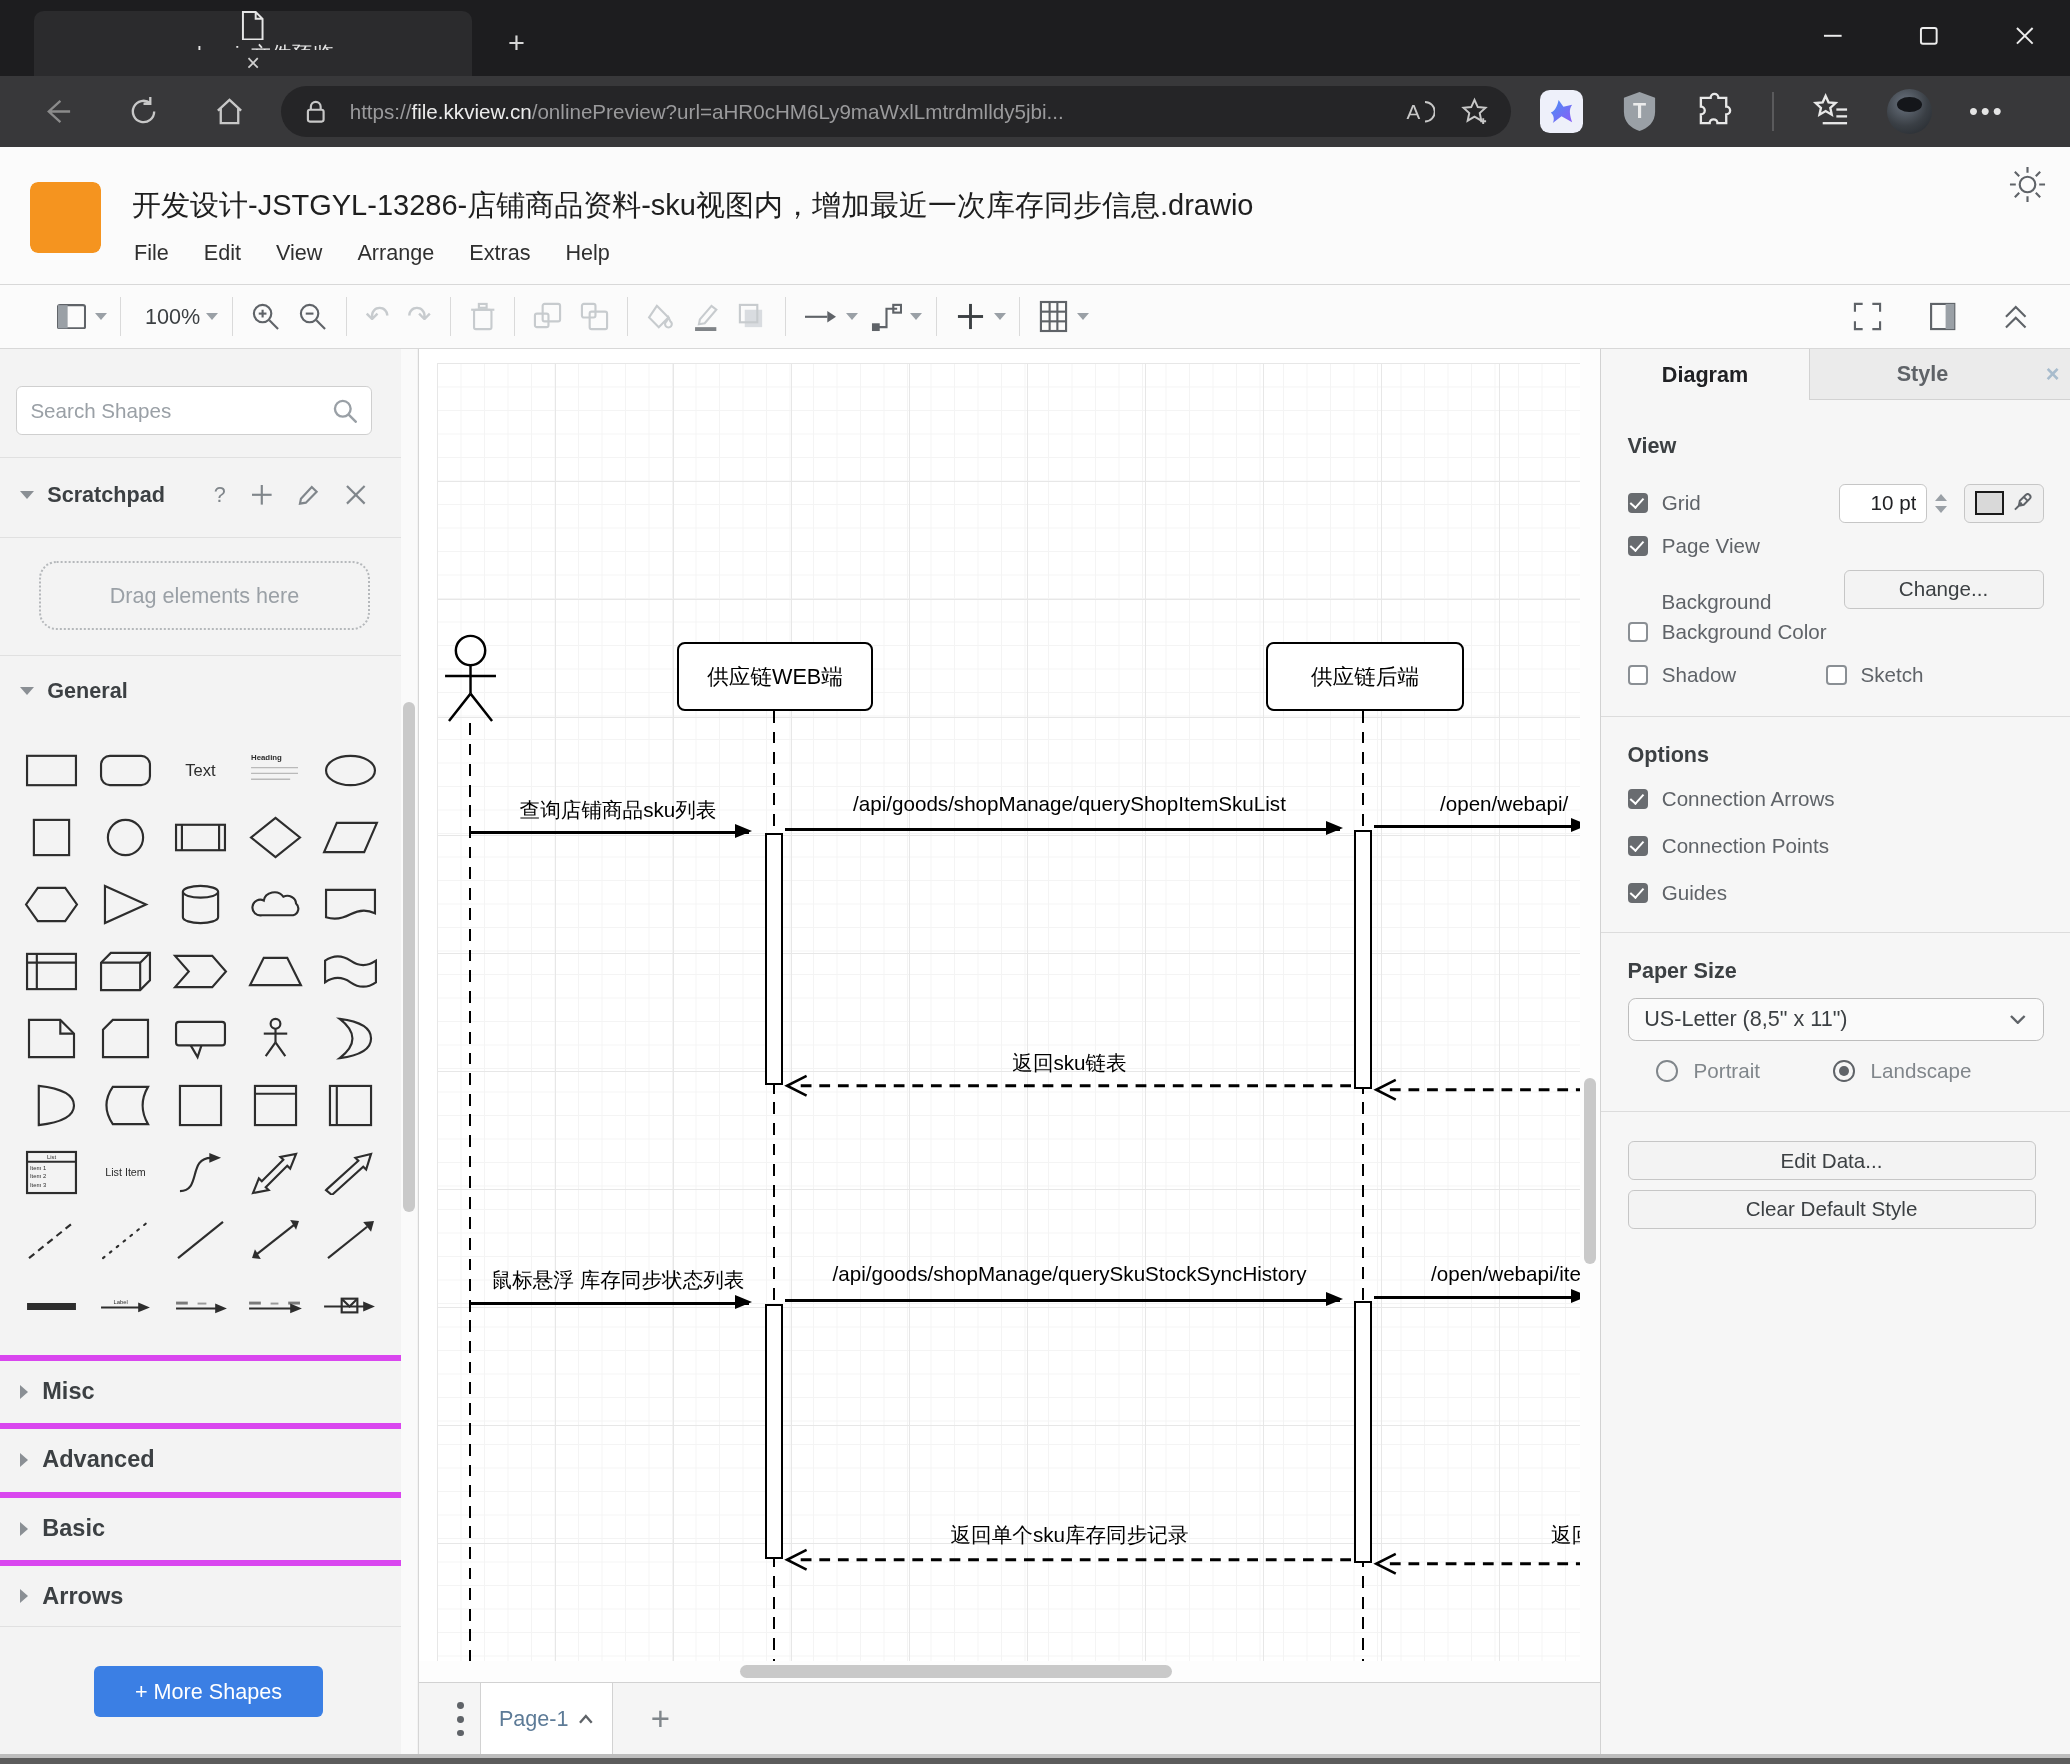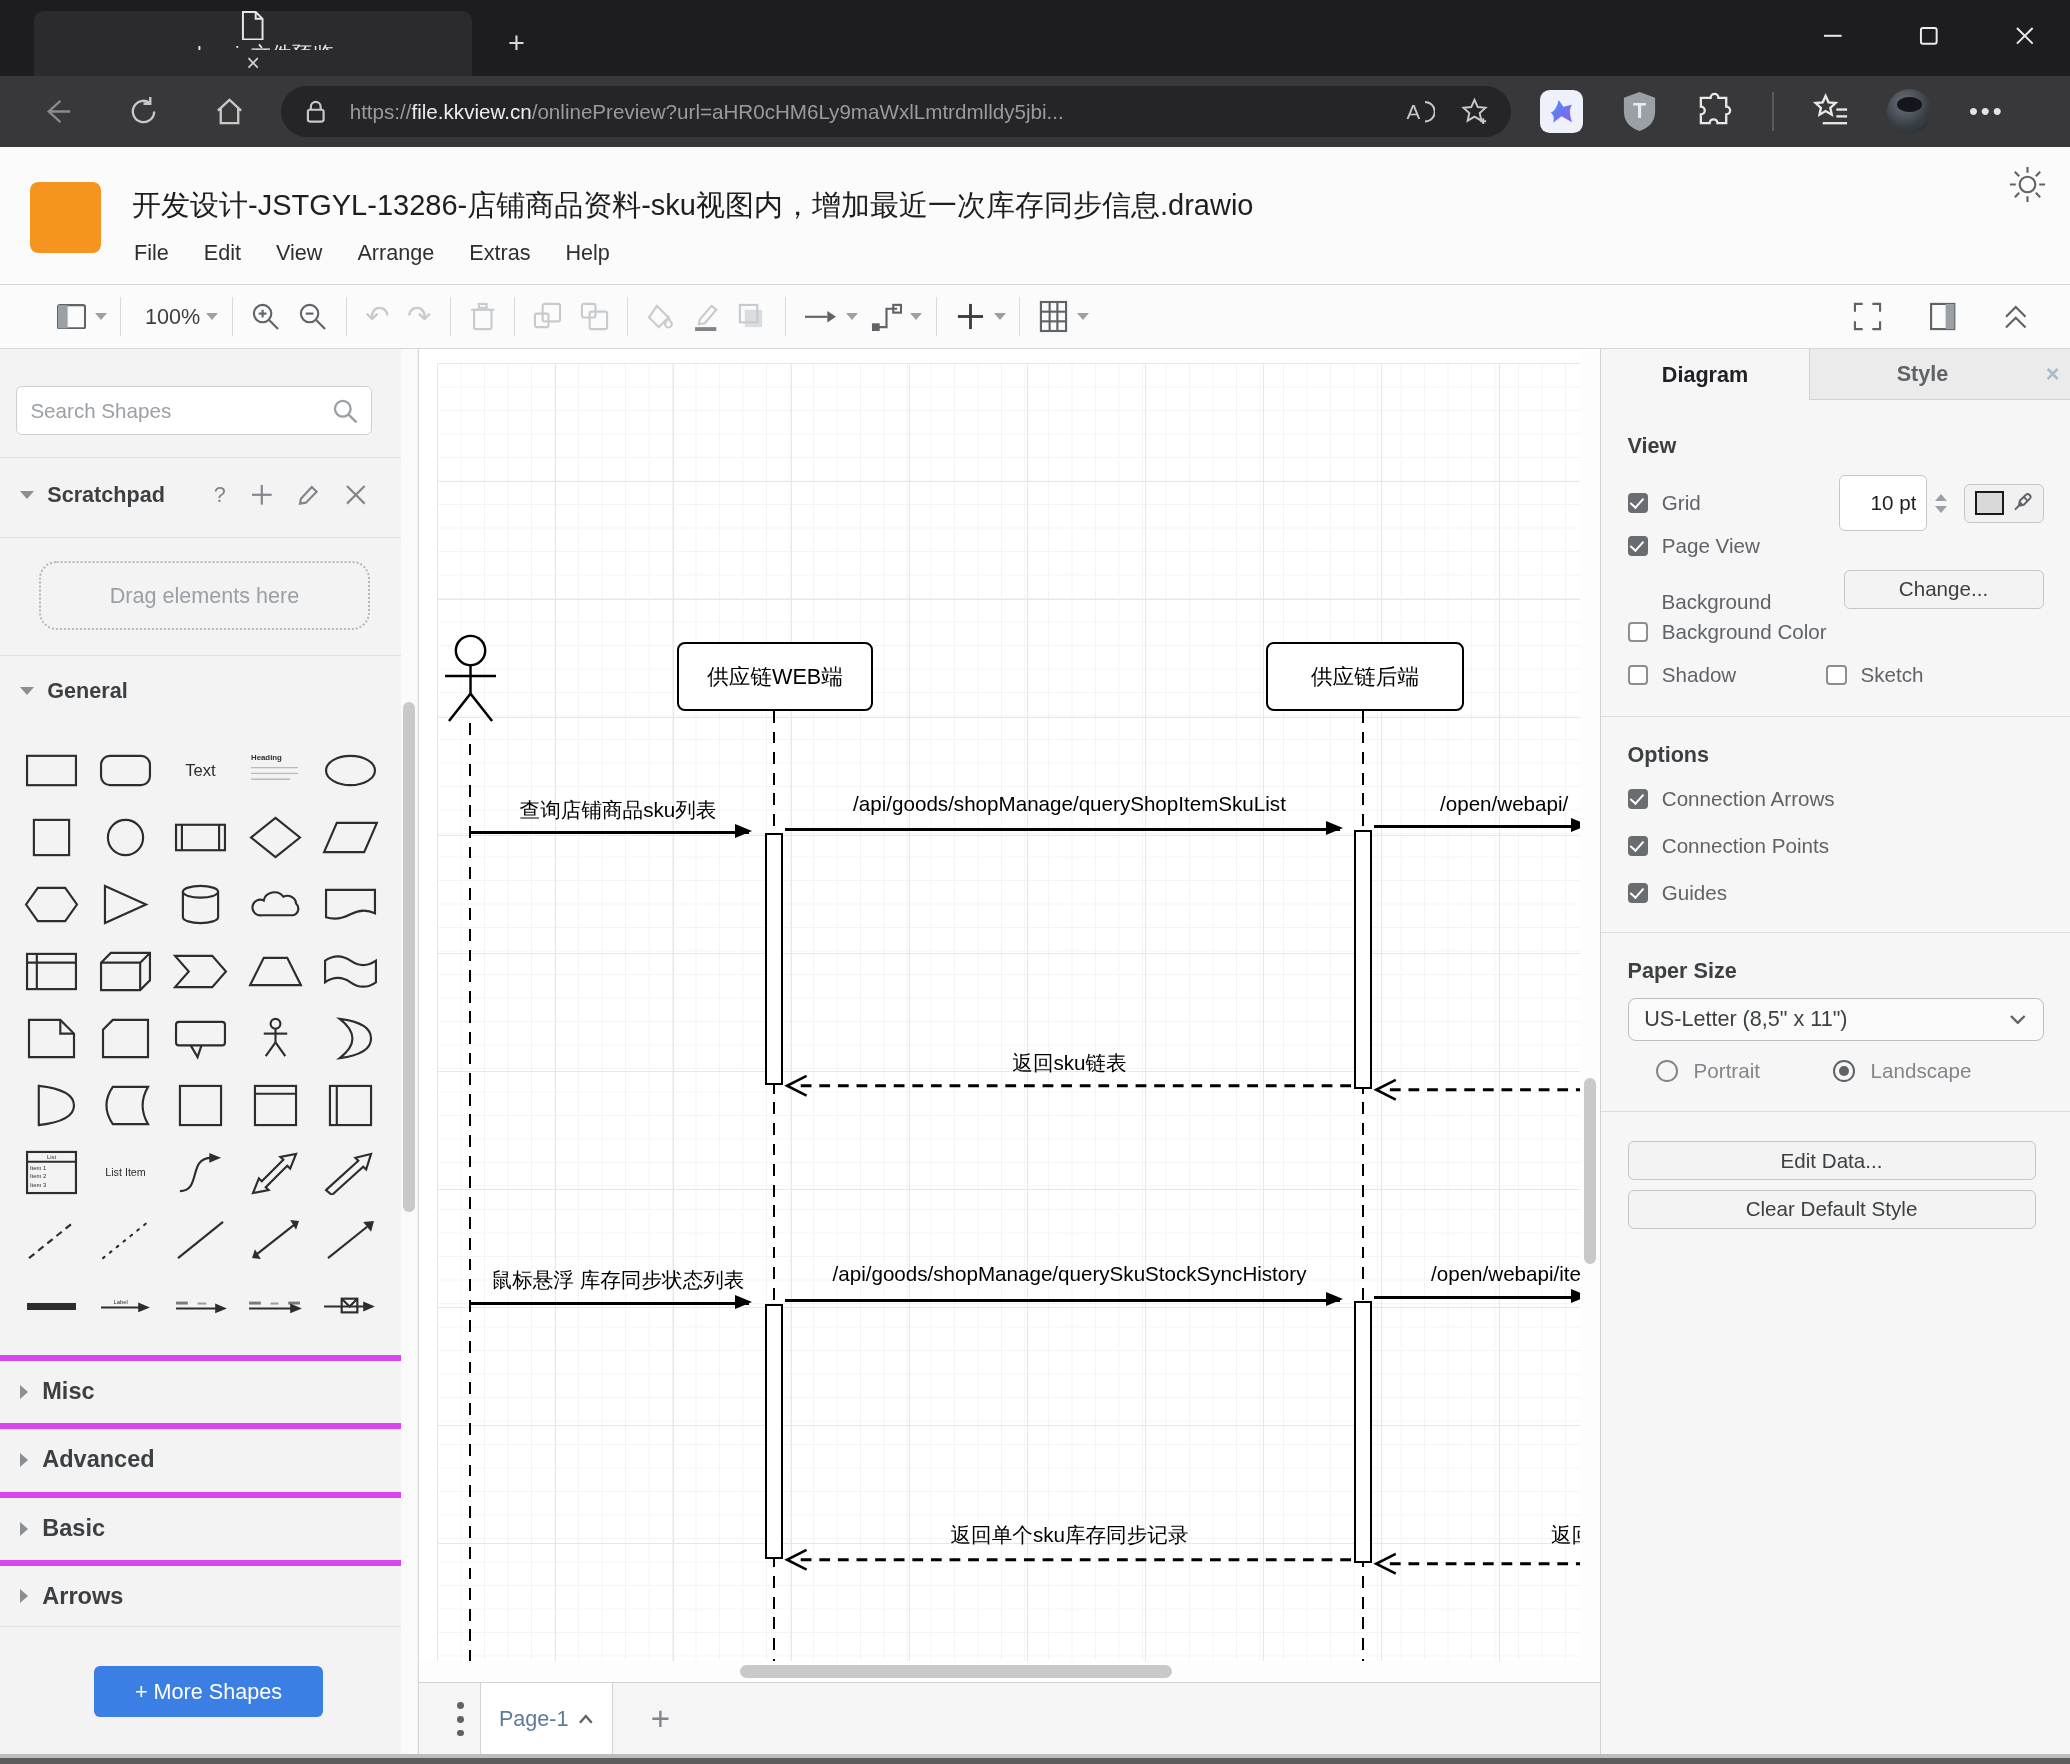--- a/index.html
+++ b/index.html
@@ -165,21 +165,21 @@
   #view-heading { margin-top:31px; }
   .p-row { display:flex; align-items:center; margin-left:26.5px; margin-right:26.5px; height:43px; }
   .p-row .lbl { font-size:20.6px; color:#5f6368; margin-left:13.7px; }
   .cb { width:20.6px; height:20.6px; border-radius:3.9px; flex:0 0 auto; position:relative; }
   .cb.on { background:#696c70; }
   .cb.on::after { content:""; position:absolute; left:5.9px; top:2px; width:5.9px; height:10.8px; border:solid #fff; border-width:0 2.9px 2.9px 0; transform:rotate(42deg); }
   .cb.off { background:#fff; border:2px solid #8a8f94; }
   .p-divider { height:1px; background:#dcdcdc; margin-top:19.6px; }
   #grid-row { margin-top:21.6px; }
   #grid-size-wrap { margin-left:auto; display:flex; align-items:center; }
-  #grid-size { width:88px; height:56px; background:#fff; border:1px solid #c6c6c6; border-radius:5.9px; font-size:20.6px; color:#202124; text-align:right; padding-right:9.8px; font-family:inherit; }
+  #grid-size { width:88px; height:39px; background:#fff; border:1px solid #c6c6c6; border-radius:5.9px; font-size:20.6px; color:#202124; text-align:right; padding-right:9.8px; font-family:inherit; }
   #spinner { width:21.6px; height:39px; display:flex; flex-direction:column; align-items:center; justify-content:center; gap:4.9px; margin-left:2.9px; }
   #spinner i { width:0; height:0; border-left:6.9px solid transparent; border-right:6.9px solid transparent; }
   #spinner .up { border-bottom:7.8px solid #9aa0a6; }
   #spinner .dn { border-top:7.8px solid #9aa0a6; }
   #grid-color-btn { margin-left:11.8px; width:80px; height:39px; background:#f1f1f1; border:1px solid #c6c6c6; border-radius:5.9px; display:flex; align-items:center; justify-content:center; gap:7.8px; }
   #grid-swatch { width:29px; height:23.5px; background:#d9d9d9; border:2px solid #1a1a1a; }
   #grid-color-btn svg { width:19.6px; height:19.6px; stroke:#5f6368; stroke-width:2; fill:none; }
   .p-btn { background:#f3f3f3; border:1px solid #c6c6c6; border-radius:5.9px; font-size:20.6px; color:#3c4043; font-family:inherit; }
   #change-btn { margin-left:auto; width:200px; height:39px; }
   #bg-row .lbl-only { font-size:20.6px; color:#5f6368; margin-left:34px;margin-top:26px; }

